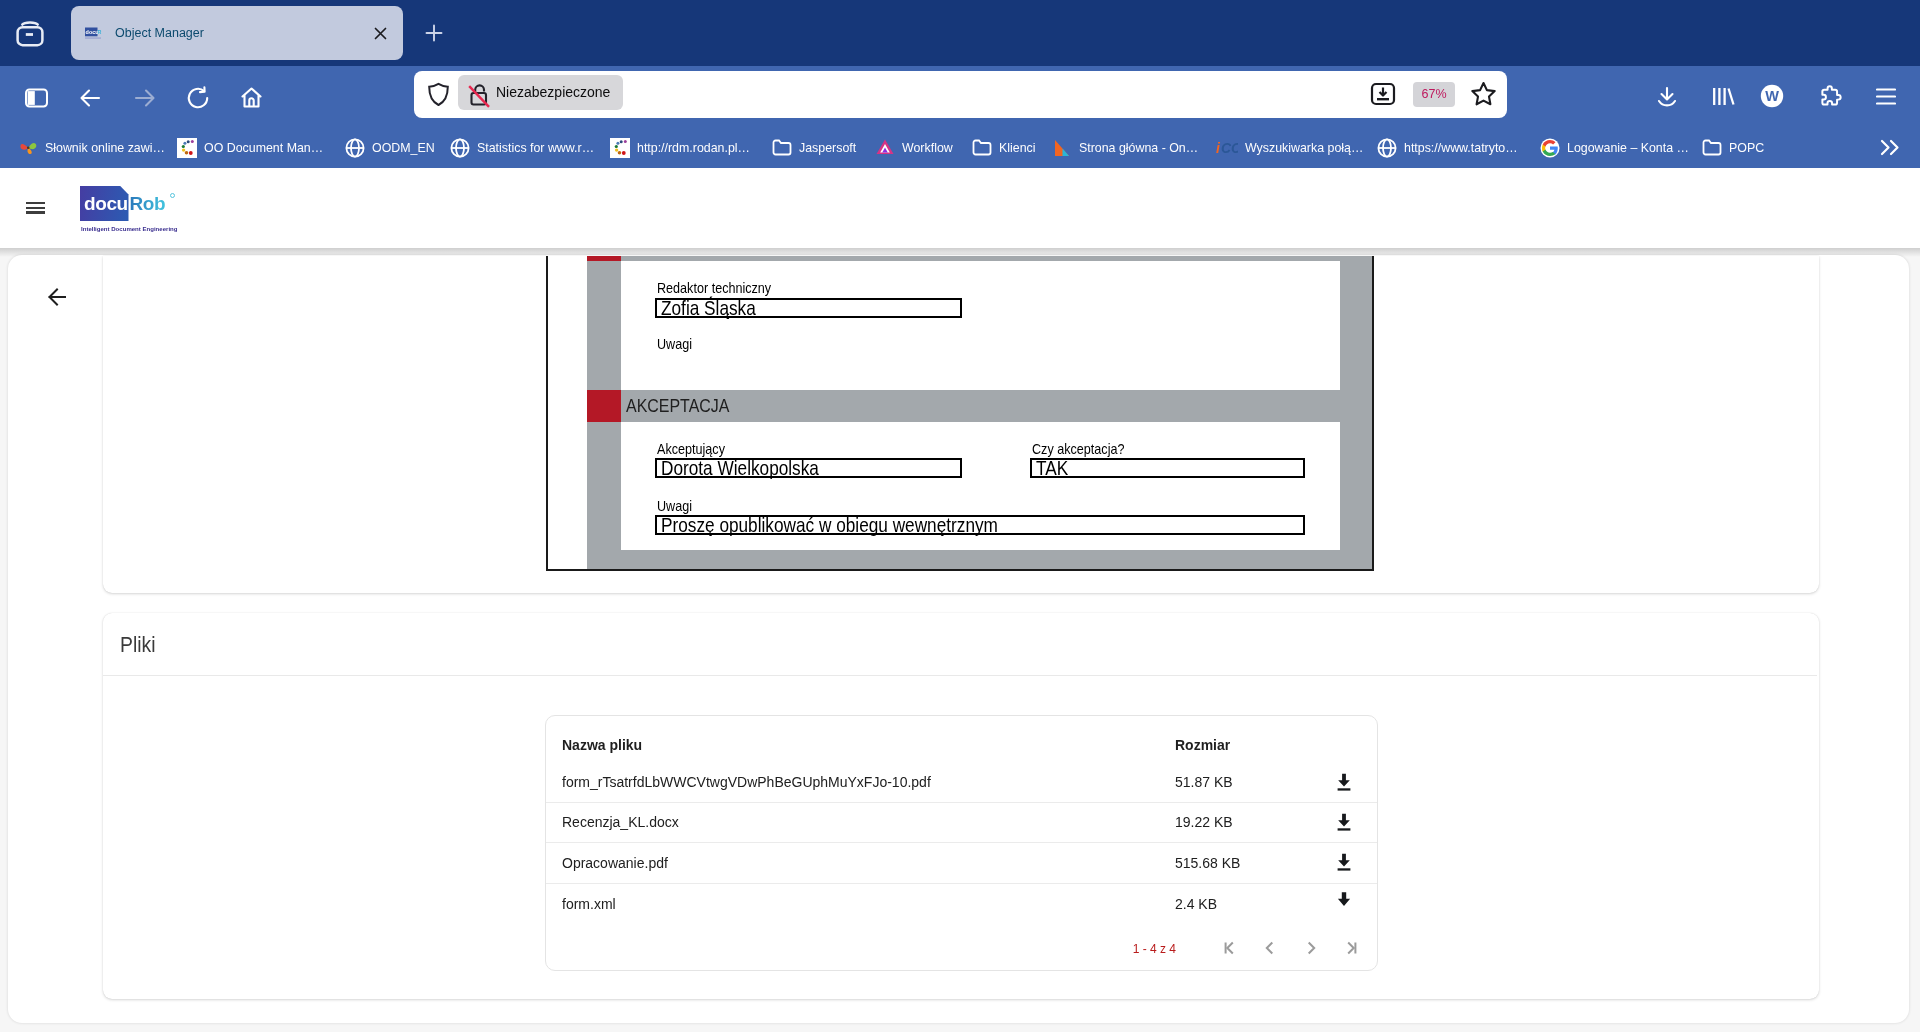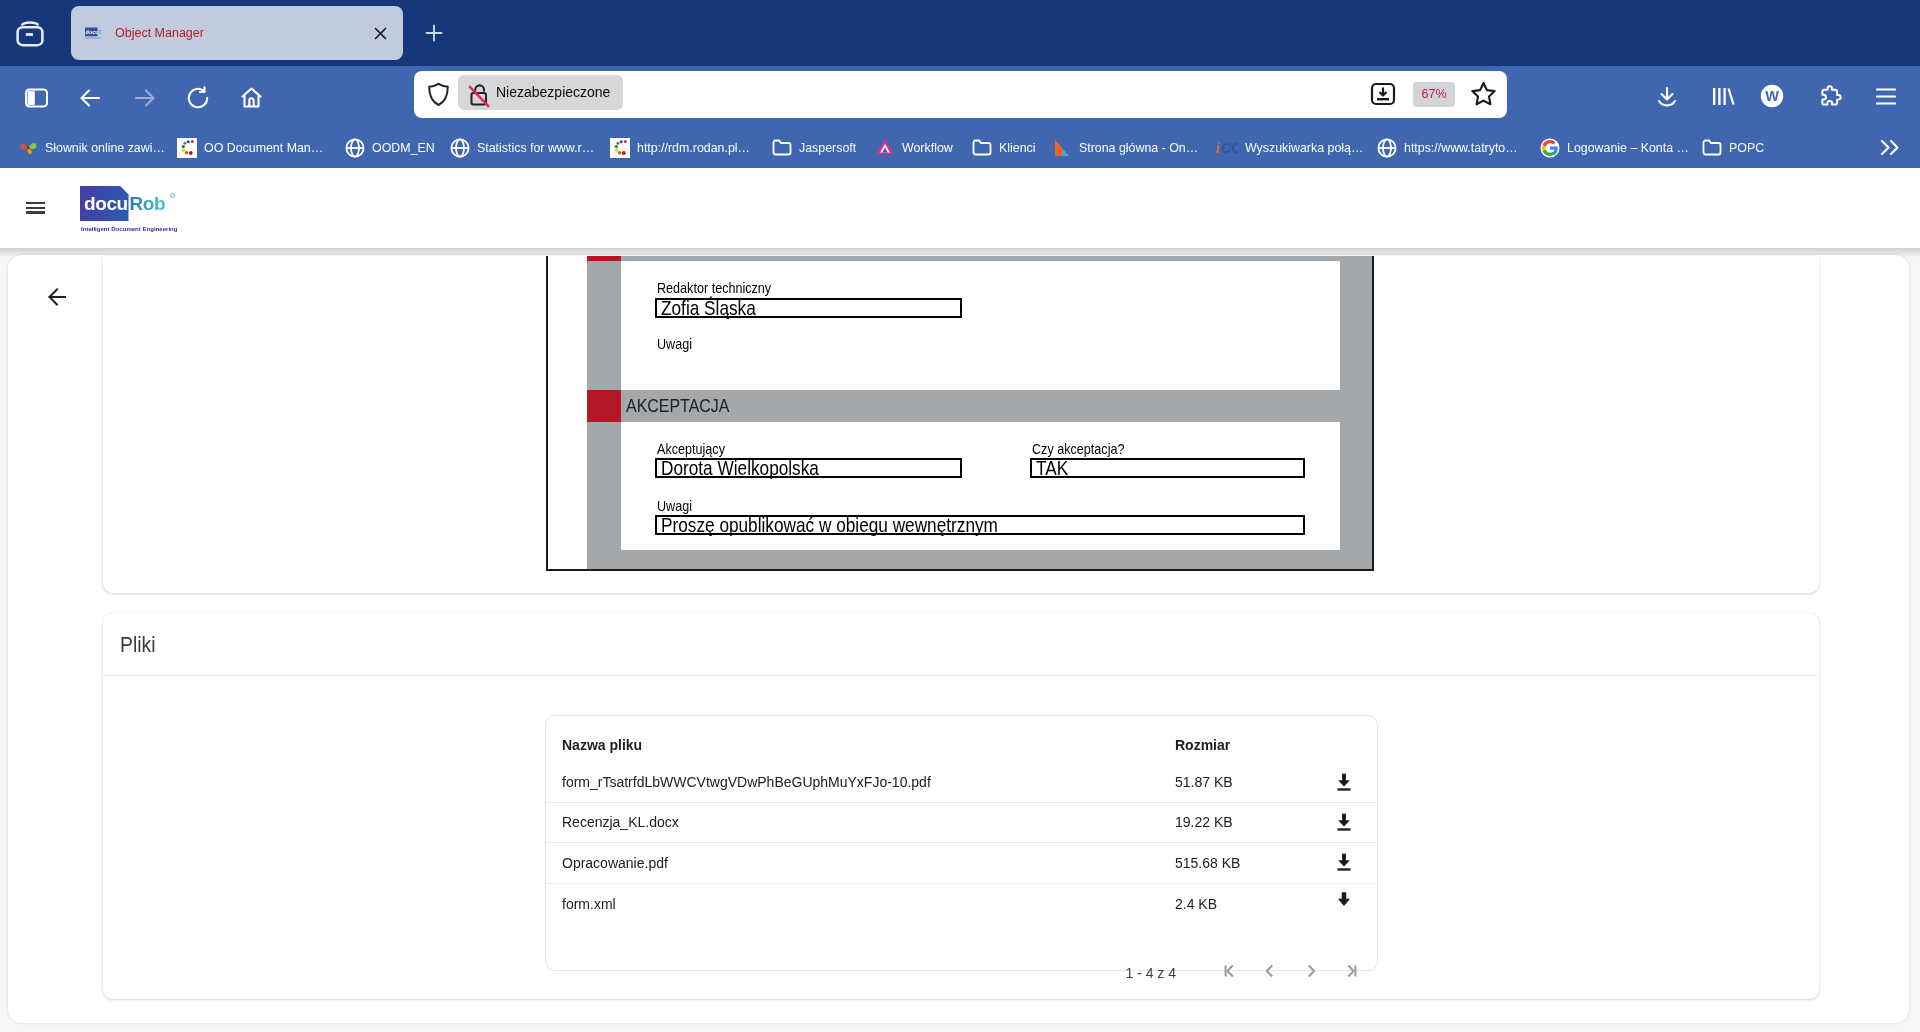--- a/index.html
+++ b/index.html
@@ -3,21 +3,21 @@
 <meta charset="utf-8">
 <style>
   * { margin:0; padding:0; box-sizing:border-box; }
   html,body { width:1920px; height:1032px; overflow:hidden; }
   body { font-family:"Liberation Sans", sans-serif; position:relative; background:#f6f6f6; }
   .abs { position:absolute; }
 
   
   #tabbar { left:0; top:0; width:1920px; height:66px; background:#163779; }
   #tab { left:71px; top:6px; width:332px; height:54px; background:#c2cade; border-radius:8px; }
-  #tabtitle { left:115px; top:26px; font-size:12.5px; color:#b91c1c; }
+  #tabtitle { left:115px; top:26px; font-size:12.5px; color:#0c4a6e; }
   #toolbar { left:0; top:66px; width:1920px; height:61px; background:#4066b0; }
   #urlbar { left:414px; top:71px; width:1093px; height:47px; background:#fff; border-radius:8px; }
   #chip { left:44px; top:4px; height:35px; background:#d7d7da; border-radius:6px; padding:0 13px 15px 38px; line-height:35px; font-size:14px; color:#0c0c0d; }
   #urltext { left:214px; top:14.5px; font-size:15px; color:#5b5b66; white-space:nowrap; }
   #urltext b { color:#0c0c0d; font-weight:normal; }
   #zoompill { left:999px; top:11px; width:42px; height:25px; background:#d4d4d8; border-radius:4px; font-size:12.5px; color:#be185d; text-align:center; line-height:25px; }
   #bookmarks { left:0; top:127px; width:1920px; height:41px; background:#4066b0; }
   .bk { position:absolute; top:0; height:41px; display:flex; align-items:center; gap:7px; color:#fdfdfe; font-size:12.4px; white-space:nowrap; }
 
   
@@ -47,21 +47,21 @@
   .finput span { display:inline-block; transform:scaleX(0.82); transform-origin:left center; white-space:nowrap; }
 
   
   #pliki { left:17px; top:19px; font-size:22px; color:#3a3a3a; transform:scaleX(0.88); transform-origin:left top; }
   #divider { left:0px; top:62px; width:1714px; height:1px; background:#e9e9e9; }
   #tablepanel { left:442px; top:102px; width:833px; height:256px; background:#fff; border:1px solid #e4e4e4; border-radius:10px; }
   .trow { position:absolute; left:0; width:831px; font-size:14px; color:#202020; }
   .trow .name { position:absolute; left:16px; top:50%; transform:translateY(-50%); }
   .trow .size { position:absolute; left:629px; top:50%; transform:translateY(-50%); }
   .rowline { position:absolute; left:0; width:831px; height:1px; background:#ebebeb; }
-  #pag { position:absolute; left:0; top:218px; width:831px; height:36px; font-size:14px; color:#404040;margin-top:23px; }
+  #pag { position:absolute; left:0; top:218px; width:831px; height:36px; font-size:12px; color:#b91c1c; }
   .dlico { position:absolute; left:789px; top:10.5px; width:18px; height:18px; }
   .pgico { position:absolute; top:5px; width:18px; height:18px; }
 </style>
 </head>
 <body>
 
 <div id="tabbar" class="abs"></div>
 <svg class="abs" style="left:16px; top:19px;" width="28" height="28" viewBox="0 0 28 28">
   <path d="M6.3 5.6 C8.5 2.7 19.5 2.7 21.7 5.6" fill="none" stroke="#e8ecf5" stroke-width="2.5" stroke-linecap="round"></path>
   <rect x="1.6" y="8.2" width="24.8" height="18" rx="5" fill="none" stroke="#e8ecf5" stroke-width="2.5"></rect>

